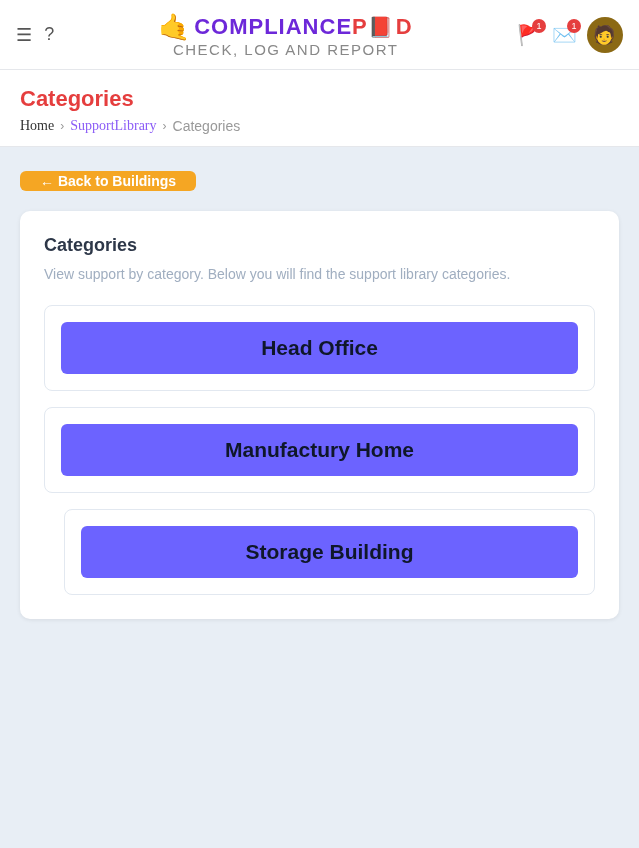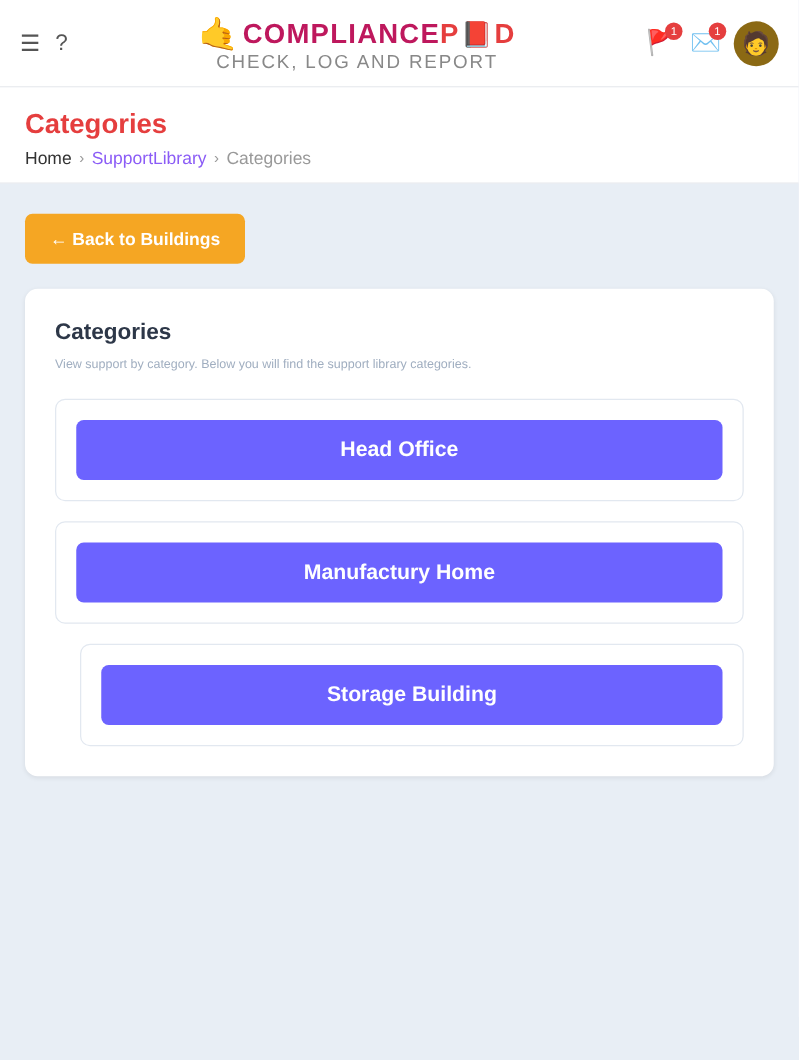--- a/index.html
+++ b/index.html
@@ -40,21 +40,21 @@
       align-items: center;
       font-size: 22px;
       font-weight: 700;
       letter-spacing: 1px;
     }
     .logo-hand {
       font-size: 26px;
       margin-right: 2px;
     }
     .logo-compliance {
-      color: #be185d;
+      color: #6d28d9;
     }
     .logo-p {
       color: #e53e3e;
     }
     .logo-book {
       color: #e53e3e;
       font-size: 20px;
       margin: 0 1px;
     }
     .logo-d {
@@ -125,20 +125,21 @@
       display: flex;
       align-items: center;
       gap: 6px;
       font-size: 14px;
       color: #666;
     }
     .breadcrumb-link {
       color: #333;
       cursor: pointer;
       text-decoration: none;
+      font-family: Liberation Serif, serif;
     }
     .breadcrumb-link.active-support {
       color: #8b5cf6;
     }
     .breadcrumb-sep {
       color: #999;
       font-size: 12px;
     }
     .breadcrumb-current {
       color: #999;
@@ -149,21 +150,21 @@
       background: #e8eef5;
       padding: 24px 20px;
       min-height: calc(848px - 70px - 72px);
     }
 
     .back-btn {
       background: #f5a623;
       color: #fff;
       border: none;
       border-radius: 6px;
-      padding: 12px 20px;
+      padding: 2px 20px;
       font-size: 14px;
       font-weight: 600;
       cursor: pointer;
       display: inline-flex;
       align-items: center;
       gap: 8px;
       margin-bottom: 20px;
     }
 
     .categories-card {
@@ -172,44 +173,44 @@
       padding: 24px;
       box-shadow: 0 1px 4px rgba(0,0,0,0.08);
     }
     .card-title {
       font-size: 18px;
       font-weight: 700;
       color: #2d3748;
       margin-bottom: 8px;
     }
     .card-description {
-      font-size: 10px;
+      font-size: 14px;
       color: #a0aec0;
       margin-bottom: 20px;
       line-height: 1.5;
     }
 
     .category-item {
       border: 1px solid #e2e8f0;
       border-radius: 8px;
       padding: 16px;
       margin-bottom: 16px;
     }
     .category-item:last-child {
       margin-bottom: 0;
       margin-left: 20px;
     }
     .category-btn {
       width: 100%;
       background: #6c63ff;
-      color: #ffffff;
+      color: #0f172a;
       border: none;
       border-radius: 6px;
       padding: 14px;
-      font-size: 17px;
+      font-size: 21px;
       font-weight: 600;
       cursor: pointer;
       text-align: center;
     }
   </style>
 </head>
 <body>
 
 <header class="header">
   <div class="header-left">

